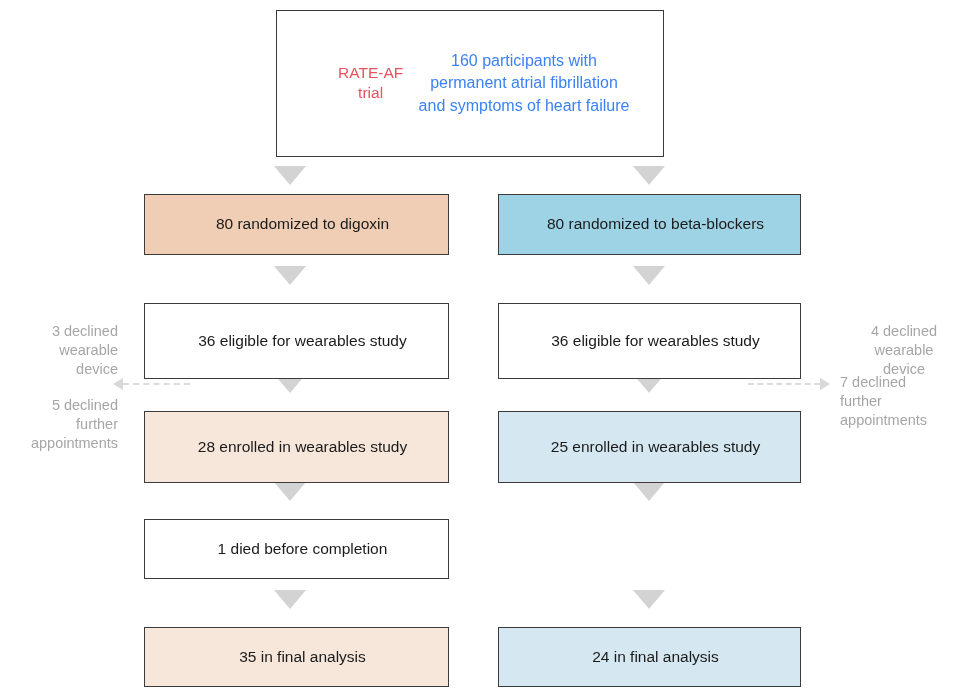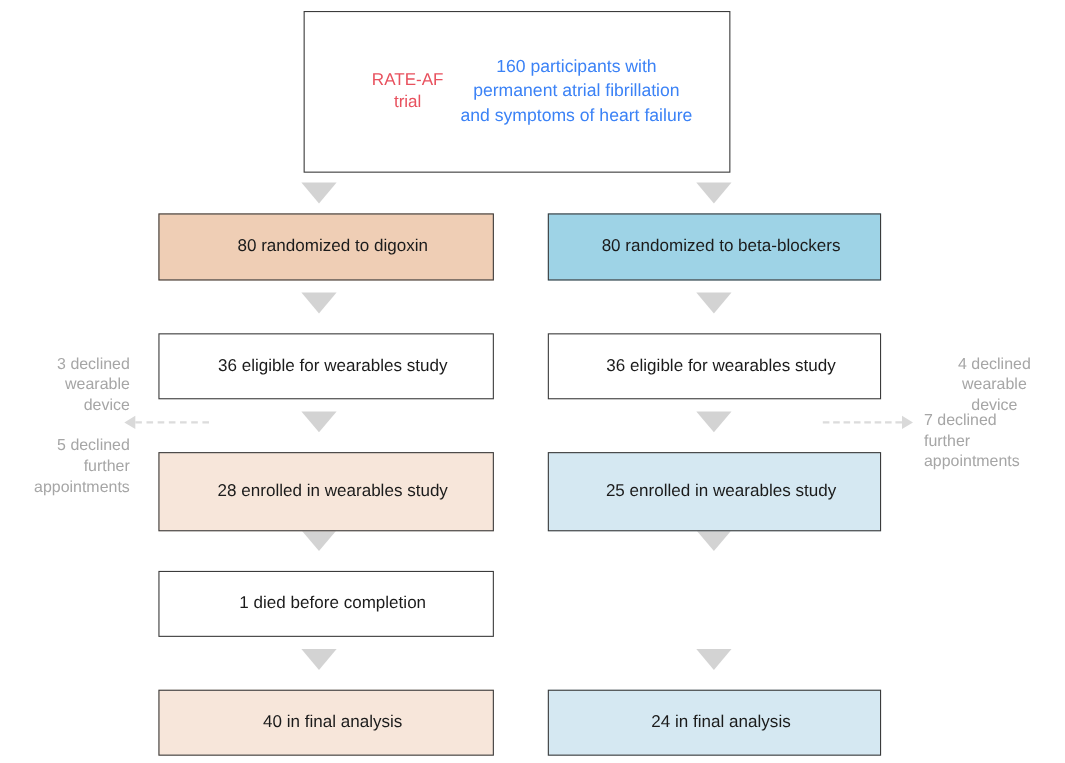--- a/index.html
+++ b/index.html
@@ -73,21 +73,21 @@
     text-align: center;
     white-space: pre-line;
     flex: none;
   }
 
   
   .col-left  { left: 144px; width: 305px; }
   .col-right { left: 498px; width: 303px; }
 
   .row1 { top: 194px;  height: 61px; }
-  .row2 { top: 303px;  height: 60px; }
+  .row2 { top: 303px;  height: 76px; }
   .row3 { top: 411px;  height: 72px; }
   .row4 { top: 519px;  height: 60px; }
   .row5 { top: 627px;  height: 60px; }
 
   .fill-tan        { background: #efceb5; }
   .fill-blue       { background: #9ed3e6; }
   .fill-tan-light  { background: #f7e6da; }
   .fill-blue-light { background: #d5e8f2; }
   .fill-white      { background: #ffffff; }
 
@@ -160,21 +160,21 @@
   <div class="chevron" style="left:633px; top:590px;"></div>
 
   <div class="box col-left row1 fill-tan">80 randomized to digoxin</div>
 
   <div class="box col-left row2 fill-white">36 eligible for wearables study</div>
 
   <div class="box col-left row3 fill-tan-light">28 enrolled in wearables study</div>
 
   <div class="box col-left row4 fill-white">1 died before completion</div>
 
-  <div class="box col-left row5 fill-tan-light">40 in final analysis</div>
+  <div class="box col-left row5 fill-tan-light">35 in final analysis</div>
 
   <div class="box col-right row1 fill-blue">80 randomized to beta-blockers</div>
 
   <div class="box col-right row2 fill-white">36 eligible for wearables study</div>
 
   <div class="box col-right row3 fill-blue-light">25 enrolled in wearables study</div>
 
 
   <div class="box col-right row5 fill-blue-light">24 in final analysis</div>
 

